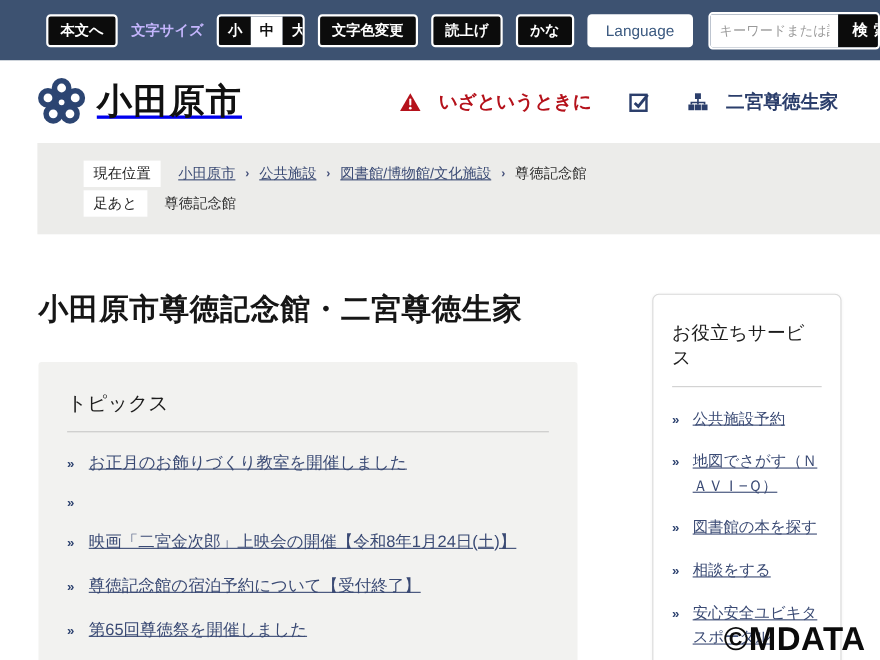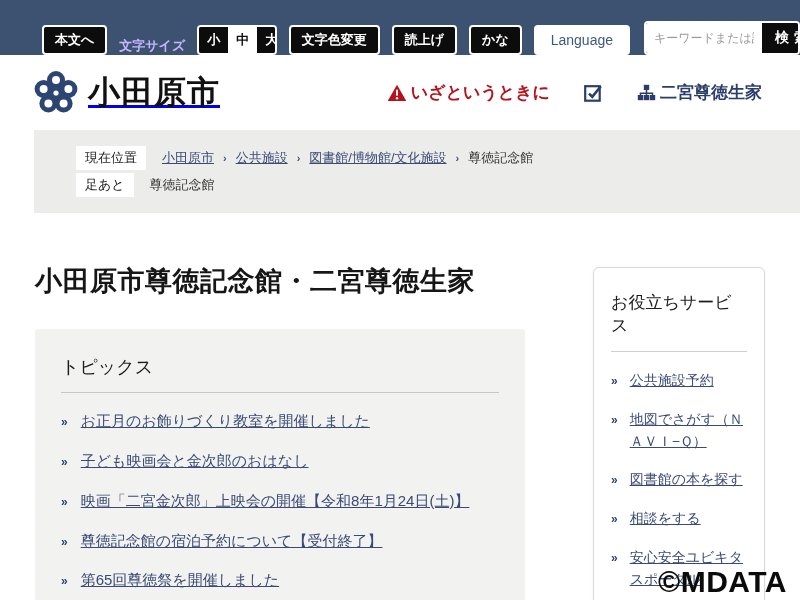--- a/index.html
+++ b/index.html
@@ -4,21 +4,21 @@
 <style>
   * { box-sizing: border-box; }
   html,body { margin:0; padding:0; }
   body {
     width:800px; height:600px; overflow:hidden; position:relative;
     background:#fff; font-family:"Liberation Sans","DejaVu Sans",sans-serif;
     -webkit-font-smoothing:antialiased;
   }
   
   .topbar {
-    height:55px; background:#3d5271; display:flex; align-items:flex-end;
+    height:55px; background:#3d5271; display:flex; align-items:center;
     padding-left:42px; gap:12px;
   }
   .tb-btn {
     background:#0c0c0c; color:#fff; border:2px solid #fff; border-radius:4px;
     padding:4px 11px; font-size:13px; font-weight:bold; cursor:pointer; font-family:inherit;
     white-space:nowrap;
   }
   .tb-label { color:#c4b5fd; font-size:13px; font-weight:bold; white-space:nowrap; }
   .size-group { display:flex; border:2px solid #fff; border-radius:4px; overflow:hidden; }
   .size-btn {
@@ -35,21 +35,21 @@
   .search-input::placeholder { color:#9a9a9a; }
   .search-btn {
     background:#0c0c0c; color:#fff; border:none; padding:6px 8px 6px 13px;
     font-size:14px; font-weight:bold; letter-spacing:5px; cursor:pointer; font-family:inherit; white-space:nowrap;
   }
   
   .header { height:75px; background:#fff; display:flex; align-items:center; padding:0 38px 0 34px; }
   .logo { display:flex; align-items:center; gap:10px; cursor:pointer; }
   .site-name { font-size:32px; font-weight:bold; color:#111; letter-spacing:1px; }
   .hnav { margin-left:auto; display:flex; align-items:center; gap:34px; }
-  .hnav-link { display:flex; align-items:center; gap:4px; font-size:17px; font-weight:bold; color:#2b3e6b; text-decoration:none; white-space:nowrap; }
+  .hnav-link { display:flex; align-items:center; gap:16px; font-size:17px; font-weight:bold; color:#2b3e6b; text-decoration:none; white-space:nowrap; }
   .hnav-link.alert { color:#b5121b; }
   .hnav-link svg { flex:0 0 auto; }
   
   .crumbs { background:#ececea; padding:13px 30px 13px 42px;margin-left:34px; }
   .crumb-row { display:flex; align-items:center; font-size:13px; color:#333; margin:3px 0; }
   .crumb-label { background:#fff; padding:3px 9px; margin-right:16px; color:#222; white-space:nowrap; }
   .crumb-trail { display:flex; align-items:center; flex-wrap:wrap; }
   .crumb-link { color:#3a4a74; text-decoration:underline; }
   .crumb-current { color:#333; }
   .crumb-sep { margin:0 9px; color:#44507a; font-size:11px; font-weight:bold; }
@@ -186,21 +186,20 @@
       <section class="topics-box">
         <h2 class="box-heading">トピックス</h2>
         <hr class="box-divider">
         <ul class="link-list">
             <li>
               <span class="bullet">»</span>
               <a href="#">お正月のお飾りづくり教室を開催しました</a>
             </li>
             <li>
               <span class="bullet">»</span>
-              <a href="#">子ども映画会と金次郎のおはなし</a>
             </li>
             <li>
               <span class="bullet">»</span>
               <a href="#">映画「二宮金次郎」上映会の開催【令和8年1月24日(土)】</a>
             </li>
             <li>
               <span class="bullet">»</span>
               <a href="#">尊徳記念館の宿泊予約について【受付終了】</a>
             </li>
             <li>

